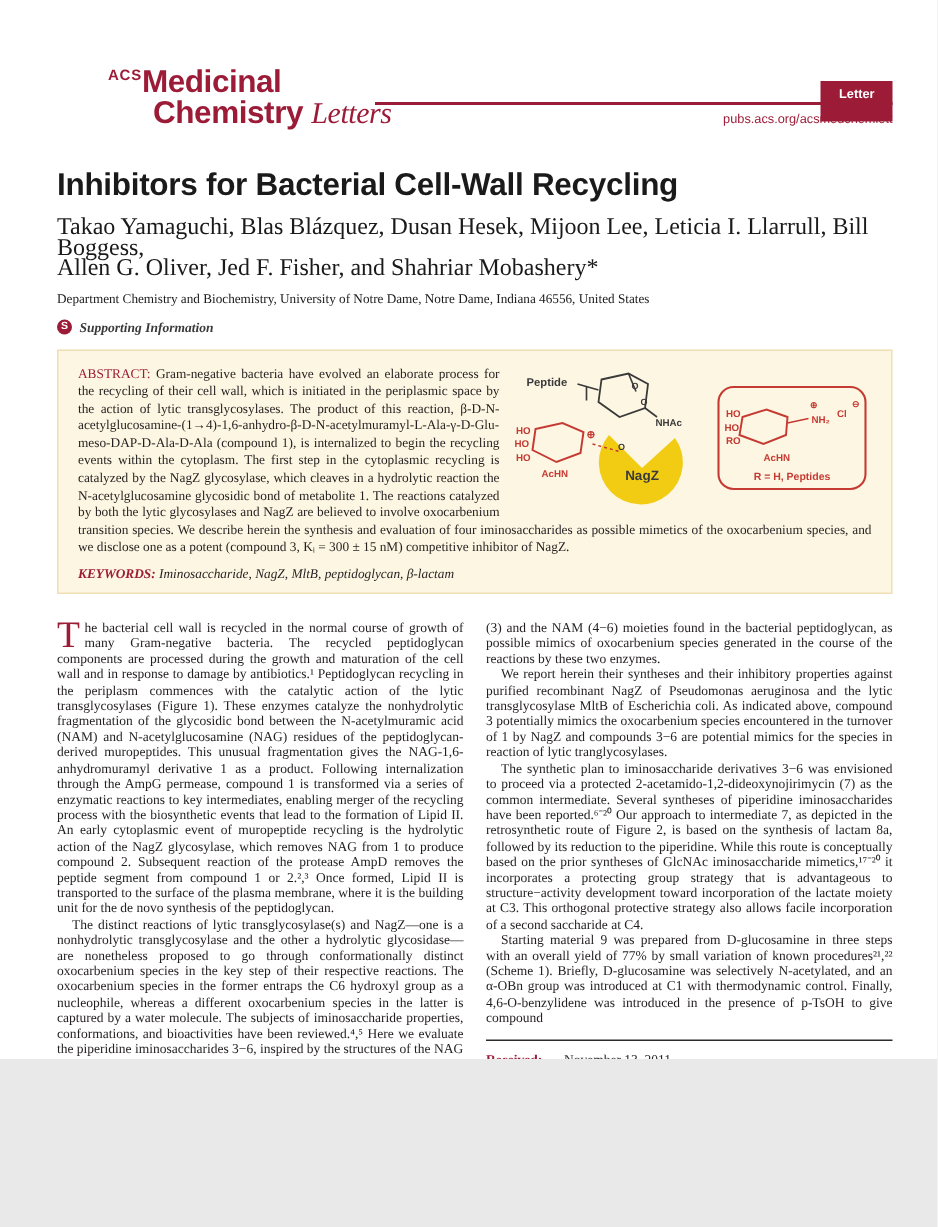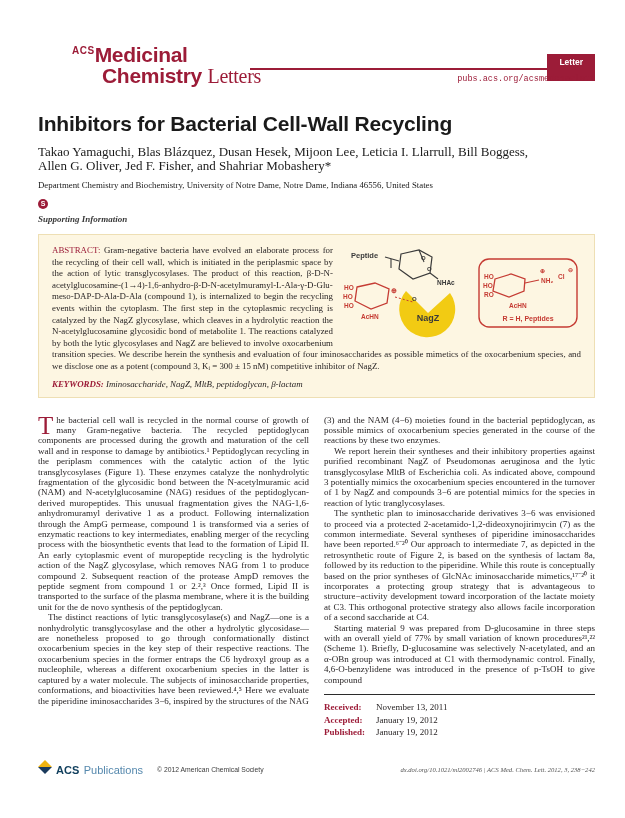--- a/index.html
+++ b/index.html
@@ -1,38 +1,38 @@
 <!DOCTYPE html>
 <html><head>
 <meta charset="utf-8">
 <style>
   * { margin:0; padding:0; box-sizing:border-box; }
   html,body { background:#e9e9e9; }
   .page {
-    position:relative; width:625px; height:818px; margin:0 auto;
+    position:relative; width:625px; height:706px; margin:0 auto;
     background:#ffffff; overflow:hidden;
     font-family:"Liberation Serif", serif; color:#231f20;
   }
   
   .logo { position:absolute; left:72px; top:44px; color:#9c1c38; line-height:1; }
   .logo .acs { font-family:"Liberation Sans", sans-serif; font-size:10px; font-weight:700; letter-spacing:.5px; vertical-align:8px; }
   .logo .l1 { font-family:"Liberation Sans", sans-serif; font-size:21px; font-weight:700; letter-spacing:-0.3px; }
   .logo .l2 { font-family:"Liberation Sans", sans-serif; font-size:21px; font-weight:700; letter-spacing:-0.3px; margin-left:30px; }
-  .logo .letters { font-family:"Liberation Serif", serif; font-weight:400; font-size:20px; }
+  .logo .letters { font-family:"Liberation Serif", serif; font-style:italic; font-weight:400; font-size:20px; }
   .header-rule { position:absolute; left:250px; right:30px; top:68px; height:2px; background:#9c1c38; }
   .letter-badge { position:absolute; right:30px; top:54px; background:#9c1c38; color:#fff;
     font-family:"Liberation Sans", sans-serif; font-size:8.5px; font-weight:700; padding:3px 12px 14px; }
   .site-url { position:absolute; right:30px; top:74px; color:#9c1c38;
-    font-family:Liberation Mono, monospace; font-size:8.5px; }
+    font-family:Liberation Sans, sans-serif; font-size:8.5px; }
   
   .content { position:absolute; left:38px; right:30px; top:0; }
   .title { margin-top:112px; font-family:"Liberation Sans", sans-serif; font-size:21px; font-weight:700; color:#1a1a1a; letter-spacing:-0.2px; }
-  .authors { margin-top:9px; font-size:13px; line-height:13.5px; color:#1a1a1a; }
+  .authors { margin-top:9px; font-size:16px; line-height:13.5px; color:#1a1a1a; }
   .affiliation { margin-top:8px; font-size:8.8px; color:#1a1a1a; }
-  .supporting { margin-top:9px; font-size:9px; font-style:italic; font-weight:700; color:#3a3a3a; display:flex; gap:5px;flex-direction:column; }
+  .supporting { margin-top:9px; font-size:9px; font-style:italic; font-weight:700; color:#3a3a3a; display:flex; align-items:center; gap:5px; }
   .s-badge { display:inline-block; width:10px; height:10px; border-radius:50%; background:#9c1c38; color:#fff;
     font-family:"Liberation Sans", sans-serif; font-style:normal; font-size:7px; font-weight:700; text-align:center; line-height:10px; }
   
   .abstract-box { margin-top:10px; background:#fdf6e2; border:1px solid #eedfb4; padding:10px 13px 8px; overflow:hidden; }
   .toc-graphic { float:right; width:238px; height:97px; margin:0 0 4px 10px; }
   .abstract-text { font-size:8.9px; line-height:11.6px; text-align:justify; }
   .ab-label { color:#9c1c38; font-weight:400; }
   .keywords { margin-top:6px; font-size:8.9px; font-style:italic; }
   .kw-label { color:#9c1c38; font-weight:700; }
   

